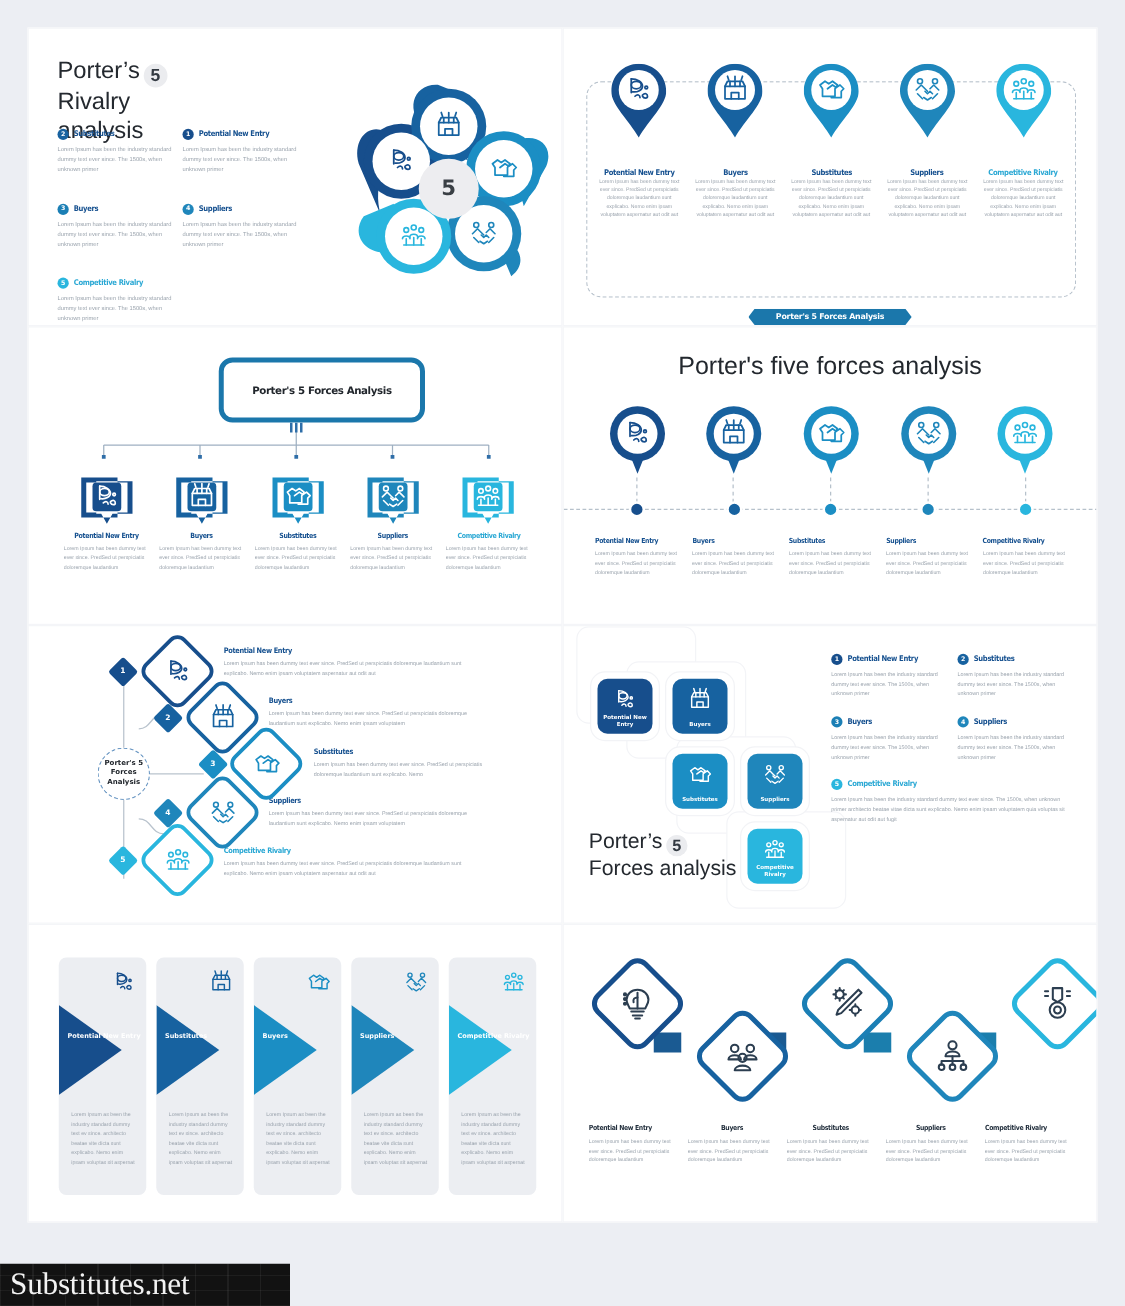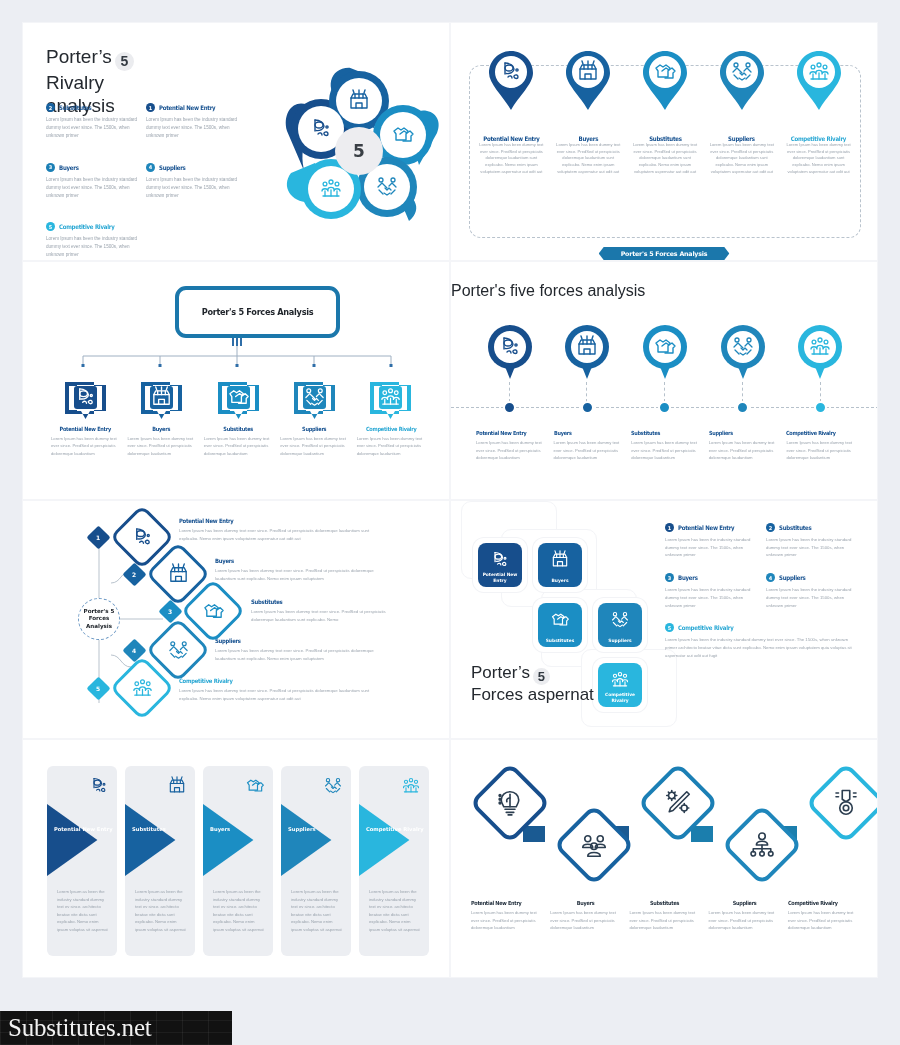--- a/index.html
+++ b/index.html
@@ -112,22 +112,22 @@
   .p3-box span { font-size:8.2px; font-weight:700; color:#21262c;
     font-family:"DejaVu Sans",sans-serif; letter-spacing:-0.3px; }
   .p3-tree { position:absolute; left:0; top:76px; width:428px; height:45px; }
   .p3-cards { position:absolute; left:24px; top:118px; width:382px; display:flex; }
   .p3-cards > div { flex:1; padding:0 4px; }
   .brk { width:45px; height:40px; margin:0 auto 6px; position:relative; }
   .p3-cards .body-txt { font-size:4.2px; line-height:1.75; }
   .p3-cards .hdr { font-size:5.7px; margin-bottom:3px; }
 
   
-  .p4-title { position:absolute; top:20px; width:100%; text-align:left;
-    font-size:16px; color:#23282e; }
+  .p4-title { position:absolute; top:20px; width:100%; text-align:center;
+    font-size:20px; color:#23282e; }
   .p4-pins { position:absolute; left:20px; top:62px; width:388px; display:flex; }
   .p4-pins > div { flex:1; display:flex; justify-content:center; }
   .p4-line { position:absolute; left:0; top:145px; width:428px; border-top:1px dashed #b6c1cb; }
   .p4-dots { position:absolute; left:20px; top:139px; width:388px; display:flex; }
   .p4-dots > div { flex:1; display:flex; justify-content:center; }
   .p4-dot { width:13px; height:13px; border-radius:50%; border:2px solid #fff; }
   .p4-cols { position:absolute; left:20px; top:168px; width:388px; display:flex; }
   .p4-cols > div { flex:1; padding:0 5px; }
   .p4-cols .body-txt { font-size:4.2px; line-height:1.8; }
   .p4-cols .hdr { font-size:5.6px; margin-bottom:3px; }
@@ -814,21 +814,21 @@
         <span class="ti"><svg width="20" height="20" viewBox="0 0 24 24" color="#fff">
               <use href="#ic-people"></use>
             </svg></span>
         <span class="tl">Competitive Rivalry</span>
       </div>
     </div>
 
     <div class="p6-title">
       <div class="big-title" style="font-size:17px">
         <span>Porter’s</span><span class="five-chip" style="width:17px;height:17px;font-size:13px">5</span><br>
-        <span>Forces aspernat</span>
+        <span>Forces analysis</span>
       </div>
     </div>
 
     <div class="p6-txt">
       <div>
         <div class="row">
             <span class="num-badge" style="background:#174e8c">1</span>
         <span class="hdr">Potential New Entry</span>
           </div>
         <div class="body-txt">Lorem Ipsum has been the industry standard dummy text ever since. The 1500s, when unknown primer</div>

